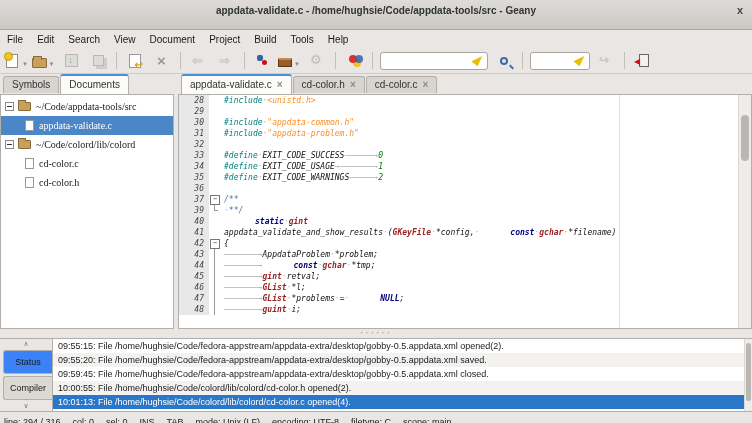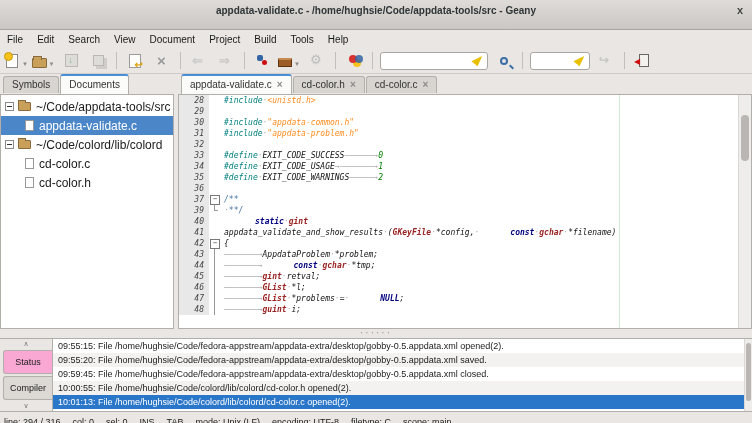--- a/index.html
+++ b/index.html
@@ -59,21 +59,21 @@
   .ic-quit::after { content:"◀"; position:absolute; left:-6px; top:2px; font-size:8px; color:#cc1010; }
   
   .main { display:flex; height:255px; }
   .sidebar { width:174px; display:flex; flex-direction:column; }
   .pane-gap { width:4px; background:#e9e6e3; }
   .side-tabs, .ed-tabs { height:20px; display:flex; align-items:center; padding-left:3px; gap:1px; }
   .tab { font-size:10px; padding:2px 8px 3px; background:#d8d4d0; border:1px solid #b2aeaa; border-bottom:none;
     border-radius:3px 3px 0 0; color:#333; height:17px; display:flex; align-items:center; gap:5px; white-space:nowrap; }
   .tab.active { background:#fbfbfa; border-top:2px solid var(--accent); height:20px; }
   .tab-close::before { content:"×"; font-size:10px; color:#8a8a8a; font-weight:bold; }
-  .tree { flex:1; background:#fff; border:1px solid #b2aeaa; overflow:hidden; font-size:12px; padding-top:2px; }
+  .tree { flex:1; background:#fff; border:1px solid #b2aeaa; overflow:hidden; font-size:10px; padding-top:2px;font-family:Liberation Serif, serif; }
   .tree-row { height:19px; display:flex; align-items:center; color:#1a1a1a; white-space:nowrap; }
   .tree-row.selected { background:var(--selection); color:#fff; }
   .tree-row.indent { padding-left:24px; }
   .expander { width:9px; height:9px; border:1px solid #8a8a8a; background:#fff; margin:0 4px; position:relative; flex:none; }
   .expander::after { content:""; position:absolute; left:1px; right:1px; top:3px; border-top:1px solid #333; }
   .folder-icon { width:13px; height:9px; background:#c8a05a; border:1px solid #8a6a3c; border-radius:1px; margin-right:5px; position:relative; flex:none; }
   .folder-icon::before { content:""; position:absolute; top:-3px; left:-1px; width:6px; height:2px; background:#c8a05a; border:1px solid #8a6a3c; border-bottom:none; }
   .file-icon { width:9px; height:11px; background:#fff; border:1px solid #999; margin-right:5px; flex:none; }
   .tree-row.selected .file-icon { background:#fff; }
   
@@ -104,21 +104,21 @@
   
   .splitter { height:9px; position:relative; }
   .splitter::after { content:"······"; position:absolute; left:50%; top:-2px; transform:translateX(-50%);
     color:#9a9693; font-size:10px; letter-spacing:2px; }
   
   .messages { height:73px; display:flex; background:#fff; border-top:1px solid #b2aeaa; }
   .msg-tabs { width:53px; background:#e9e6e3; border-right:1px solid #b2aeaa; display:flex; flex-direction:column; font-size:9px; }
   .msg-arrow { height:10px; text-align:center; color:#777; font-size:7px; line-height:10px; }
   .msg-tab { flex:1; display:flex; align-items:center; justify-content:center; color:#1a1a1a;
     border:1px solid #b2aeaa; background:#dcd8d4; margin:1px 0 1px 3px; border-radius:3px 0 0 3px; border-right:none; }
-  .msg-tab.active { background:#f9a8d4; }
+  .msg-tab.active { background:#3b82f6; }
   .msg-list { flex:1; overflow:hidden; font-size:9px; position:relative; }
   .msg-row { height:14px; line-height:14px; padding-left:5px; color:#1a1a1a; white-space:nowrap; }
   .msg-row:nth-child(even) { background:#f3f2f1; }
   .msg-row.selected { background:var(--logselection); color:#fff; }
   .msg-scroll { position:absolute; right:0; top:0; bottom:0; width:8px; background:#efedec; border-left:1px solid #dad7d4; }
   .msg-thumb { position:absolute; left:1px; right:1px; top:4px; height:58px; background:#b9b6b3; border-radius:3px; }
   
   .statusbar { height:20px; border-top:1px solid #b3afab; display:flex; align-items:center; gap:12px;
     padding-left:4px; font-size:9px; color:#1a1a1a; }
 </style>
@@ -291,21 +291,21 @@
       <div class="msg-arrow" data-name="tabs-scroll-up-icon">∧</div>
       <div class="msg-tab active" data-name="message-tab-status">Status</div>
       <div class="msg-tab" data-name="message-tab-compiler">Compiler</div>
       <div class="msg-arrow" data-name="tabs-scroll-down-icon">∨</div>
     </div>
   <div class="msg-list" id="msg-list" data-name="status-message-list">
     <div class="msg-row" data-name="log-row-1">09:55:15: File /home/hughsie/Code/fedora-appstream/appdata-extra/desktop/gobby-0.5.appdata.xml opened(2).</div>
       <div class="msg-row" data-name="log-row-2">09:55:20: File /home/hughsie/Code/fedora-appstream/appdata-extra/desktop/gobby-0.5.appdata.xml saved.</div>
       <div class="msg-row" data-name="log-row-3">09:59:45: File /home/hughsie/Code/fedora-appstream/appdata-extra/desktop/gobby-0.5.appdata.xml closed.</div>
       <div class="msg-row" data-name="log-row-4">10:00:55: File /home/hughsie/Code/colord/lib/colord/cd-color.h opened(2).</div>
-      <div class="msg-row selected" data-name="log-row-5">10:01:13: File /home/hughsie/Code/colord/lib/colord/cd-color.c opened(2).</div>
+      <div class="msg-row selected" data-name="log-row-5">10:01:13: File /home/hughsie/Code/colord/lib/colord/cd-color.c opened(4).</div>
       <div class="msg-scroll" data-name="message-scrollbar">
       <div class="msg-thumb" data-name="message-scrollbar-thumb"></div>
     </div>
   </div>
 </div>
 
 <div class="statusbar" id="statusbar" data-name="status-bar">
     <span class="sb-item" data-name="line-indicator">line: 294 / 316</span>
     <span class="sb-item" data-name="column-indicator">col: 0</span>
     <span class="sb-item" data-name="selection-indicator">sel: 0</span>

